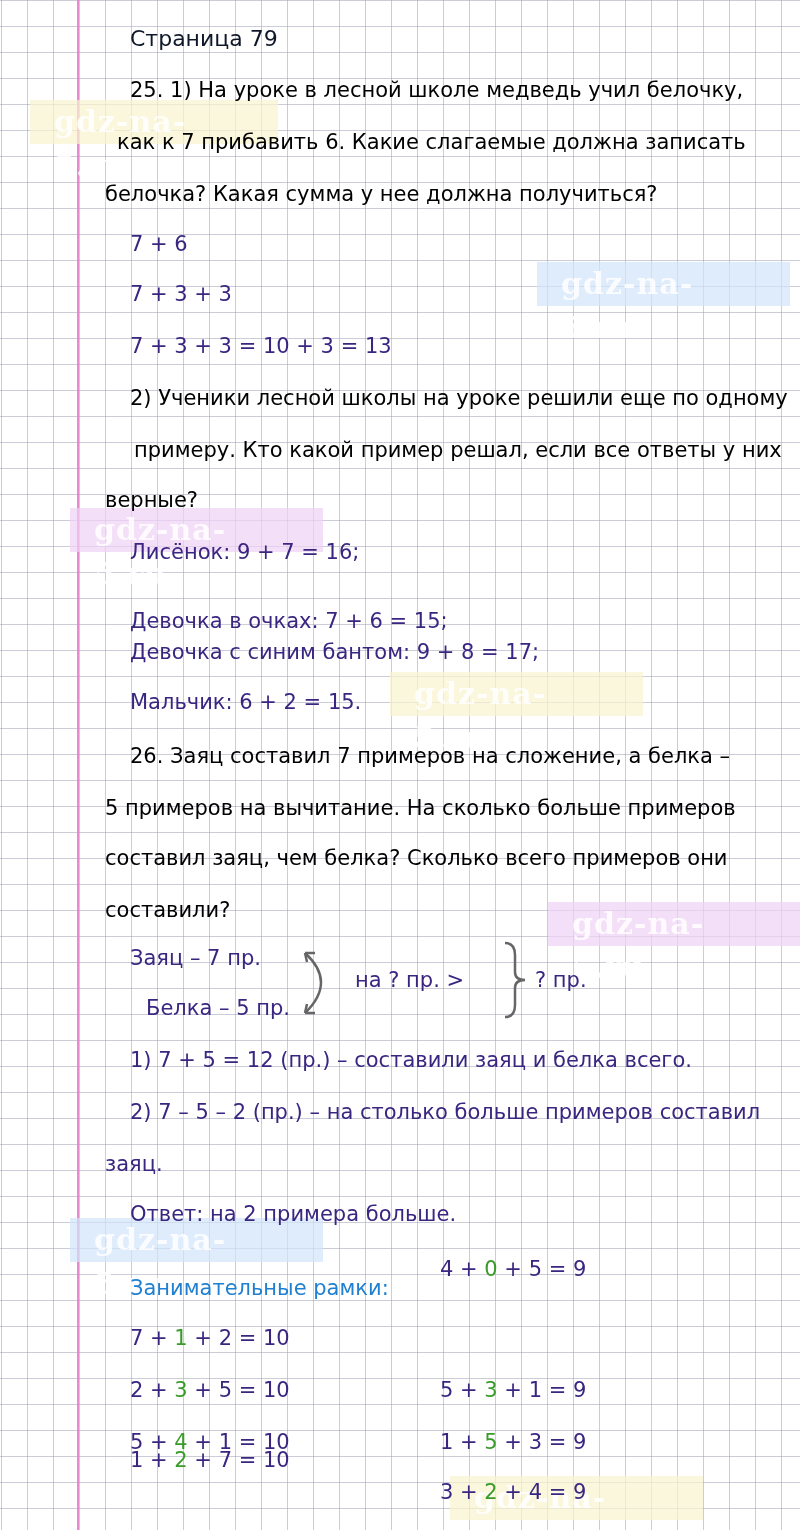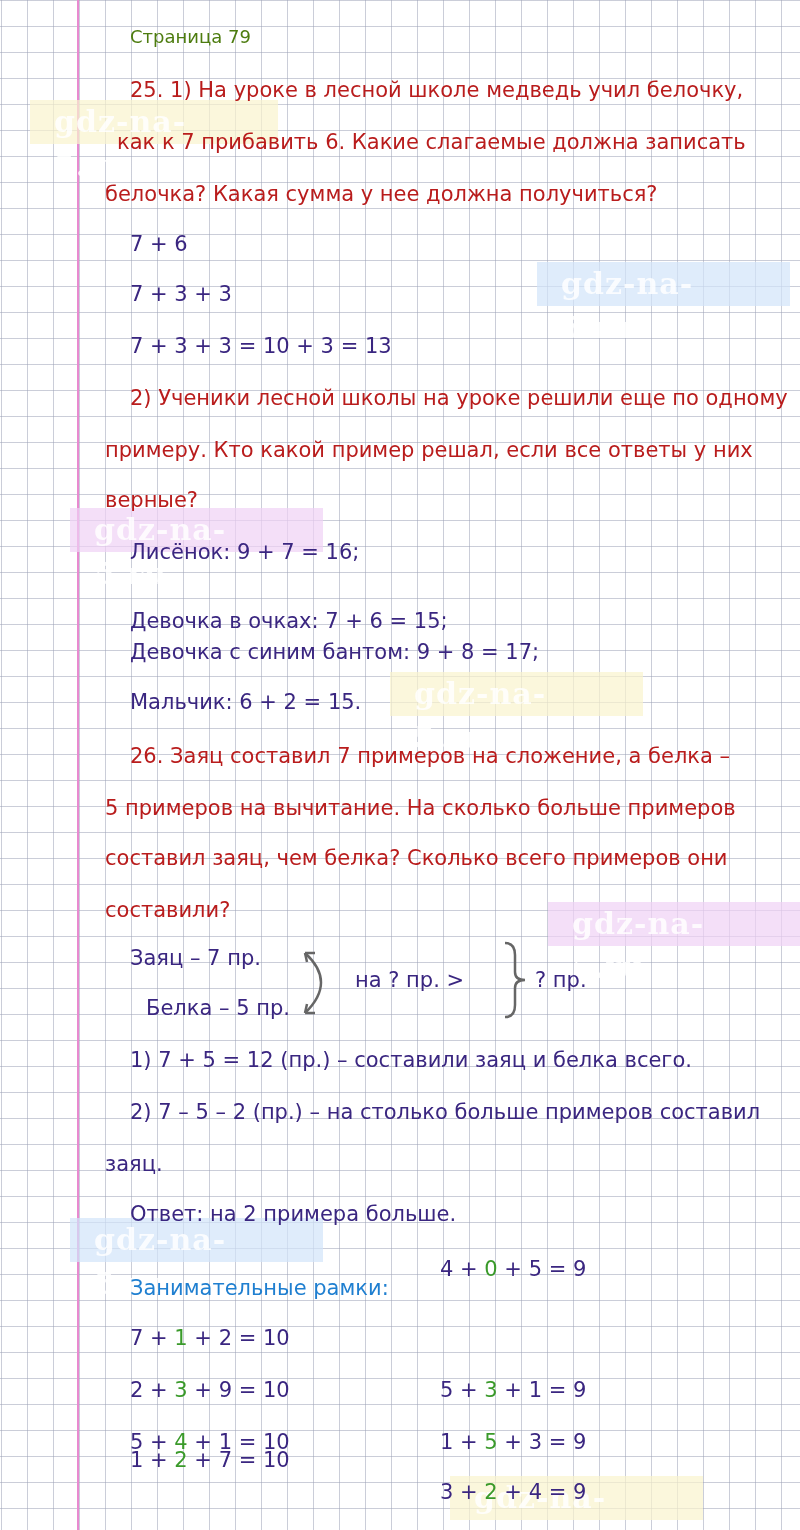--- a/index.html
+++ b/index.html
@@ -8,22 +8,22 @@
       linear-gradient(to right, rgba(160,165,185,0.55) 1px, transparent 1px),
       linear-gradient(to bottom, rgba(160,165,185,0.55) 1px, transparent 1px);
     background-size:26px 26px;background-position:1px 0px;
     font-family:"DejaVu Sans", sans-serif;}
   .margin-line{position:absolute;left:77px;top:0;width:2px;height:1530px;background:#e88ad0;}
   .wm{position:absolute;height:44px;color:rgba(255,255,255,0.85);font-family:"DejaVu Serif",serif;font-size:30px;font-weight:bold;line-height:44px;padding:0 24px;letter-spacing:1px;}
   .wm.yellow{background:rgba(250,244,205,0.7);}
   .wm.blue{background:rgba(210,228,250,0.7);}
   .wm.pink{background:rgba(240,210,245,0.7);}
   .line{position:absolute;font-size:21px;white-space:nowrap;}
-  .title{color:#4d7c0f;font-size:18px;text-align:right;}
-  .task{color:#b91c1c;}
+  .title{color:#0f172a;font-size:22px;text-align:right;}
+  .task{color:#000000;}
   .sol{color:#3a2680;}
   .head{color:#1f7fd0;}
   .g{color:#3a9a2a;}
   .arrow{position:absolute;}
 </style>
 </head>
 <body>
 
 <div class="margin-line"></div>
 
@@ -39,21 +39,21 @@
 
 <div class="line task" style="left:130px;top:78px;">25. 1) На уроке в лесной школе медведь учил белочку,</div>
 <div class="line task" style="left:105px;top:130px;padding-left:12px;">как к 7 прибавить 6. Какие слагаемые должна записать</div>
 <div class="line task" style="left:105px;top:182px;">белочка? Какая сумма у нее должна получиться?</div>
 
 <div class="line sol" style="left:130px;top:232px;">7 + 6</div>
 <div class="line sol" style="left:130px;top:282px;">7 + 3 + 3</div>
 <div class="line sol" style="left:130px;top:334px;">7 + 3 + 3 = 10 + 3 = 13</div>
 
 <div class="line task" style="left:130px;top:386px;">2) Ученики лесной школы на уроке решили еще по одному</div>
-<div class="line task" style="left:105px;top:438px;">примеру. Кто какой пример решал, если все ответы у них</div>
+<div class="line task" style="left:89px;top:438px;padding-left:45px;">примеру. Кто какой пример решал, если все ответы у них</div>
 <div class="line task" style="left:105px;top:488px;">верные?</div>
 
 <div class="line sol" style="left:130px;top:540px;">Лисёнок: 9 + 7 = 16;</div>
 <div class="line sol" style="left:130px;top:590px;margin-top:19px;">Девочка в очках: 7 + 6 = 15;</div>
 <div class="line sol" style="left:130px;top:640px;">Девочка с синим бантом: 9 + 8 = 17;</div>
 <div class="line sol" style="left:130px;top:690px;">Мальчик: 6 + 2 = 15.</div>
 
 <div class="line task" style="left:130px;top:744px;">26. Заяц составил 7 примеров на сложение, а белка –</div>
 <div class="line task" style="left:105px;top:796px;">5 примеров на вычитание. На сколько больше примеров</div>
 <div class="line task" style="left:105px;top:846px;">составил заяц, чем белка? Сколько всего примеров они</div>
@@ -73,20 +73,20 @@
 <div class="line sol" style="left:535px;top:968px;">? пр.</div>
 
 <div class="line sol" style="left:130px;top:1048px;">1) 7 + 5 = 12 (пр.) – составили заяц и белка всего.</div>
 <div class="line sol" style="left:130px;top:1100px;">2) 7 – 5 – 2 (пр.) – на столько больше примеров составил</div>
 <div class="line sol" style="left:105px;top:1152px;">заяц.</div>
 <div class="line sol" style="left:130px;top:1202px;">Ответ: на 2 примера больше.</div>
 
 <div class="line head" style="left:130px;top:1276px;">Занимательные рамки:</div>
 
 <div class="line sol" style="left:130px;top:1326px;"><span>7 + </span><span class="g">1</span><span> + 2 = 10</span></div>
-<div class="line sol" style="left:130px;top:1378px;"><span>2 + </span><span class="g">3</span><span> + 9 = 10</span></div>
+<div class="line sol" style="left:130px;top:1378px;"><span>2 + </span><span class="g">3</span><span> + 5 = 10</span></div>
 <div class="line sol" style="left:130px;top:1430px;"><span>5 + </span><span class="g">4</span><span> + 1 = 10</span></div>
 <div class="line sol" style="left:130px;top:1448px;"><span>1 + </span><span class="g">2</span><span> + 7 = 10</span></div>
 
 <div class="line sol" style="left:440px;top:1257px;"><span>4 + </span><span class="g">0</span><span> + 5 = 9</span></div>
 <div class="line sol" style="left:440px;top:1378px;"><span>5 + </span><span class="g">3</span><span> + 1 = 9</span></div>
 <div class="line sol" style="left:440px;top:1430px;"><span>1 + </span><span class="g">5</span><span> + 3 = 9</span></div>
 <div class="line sol" style="left:440px;top:1480px;"><span>3 + </span><span class="g">2</span><span> + 4 = 9</span></div>
 
 </body></html>

